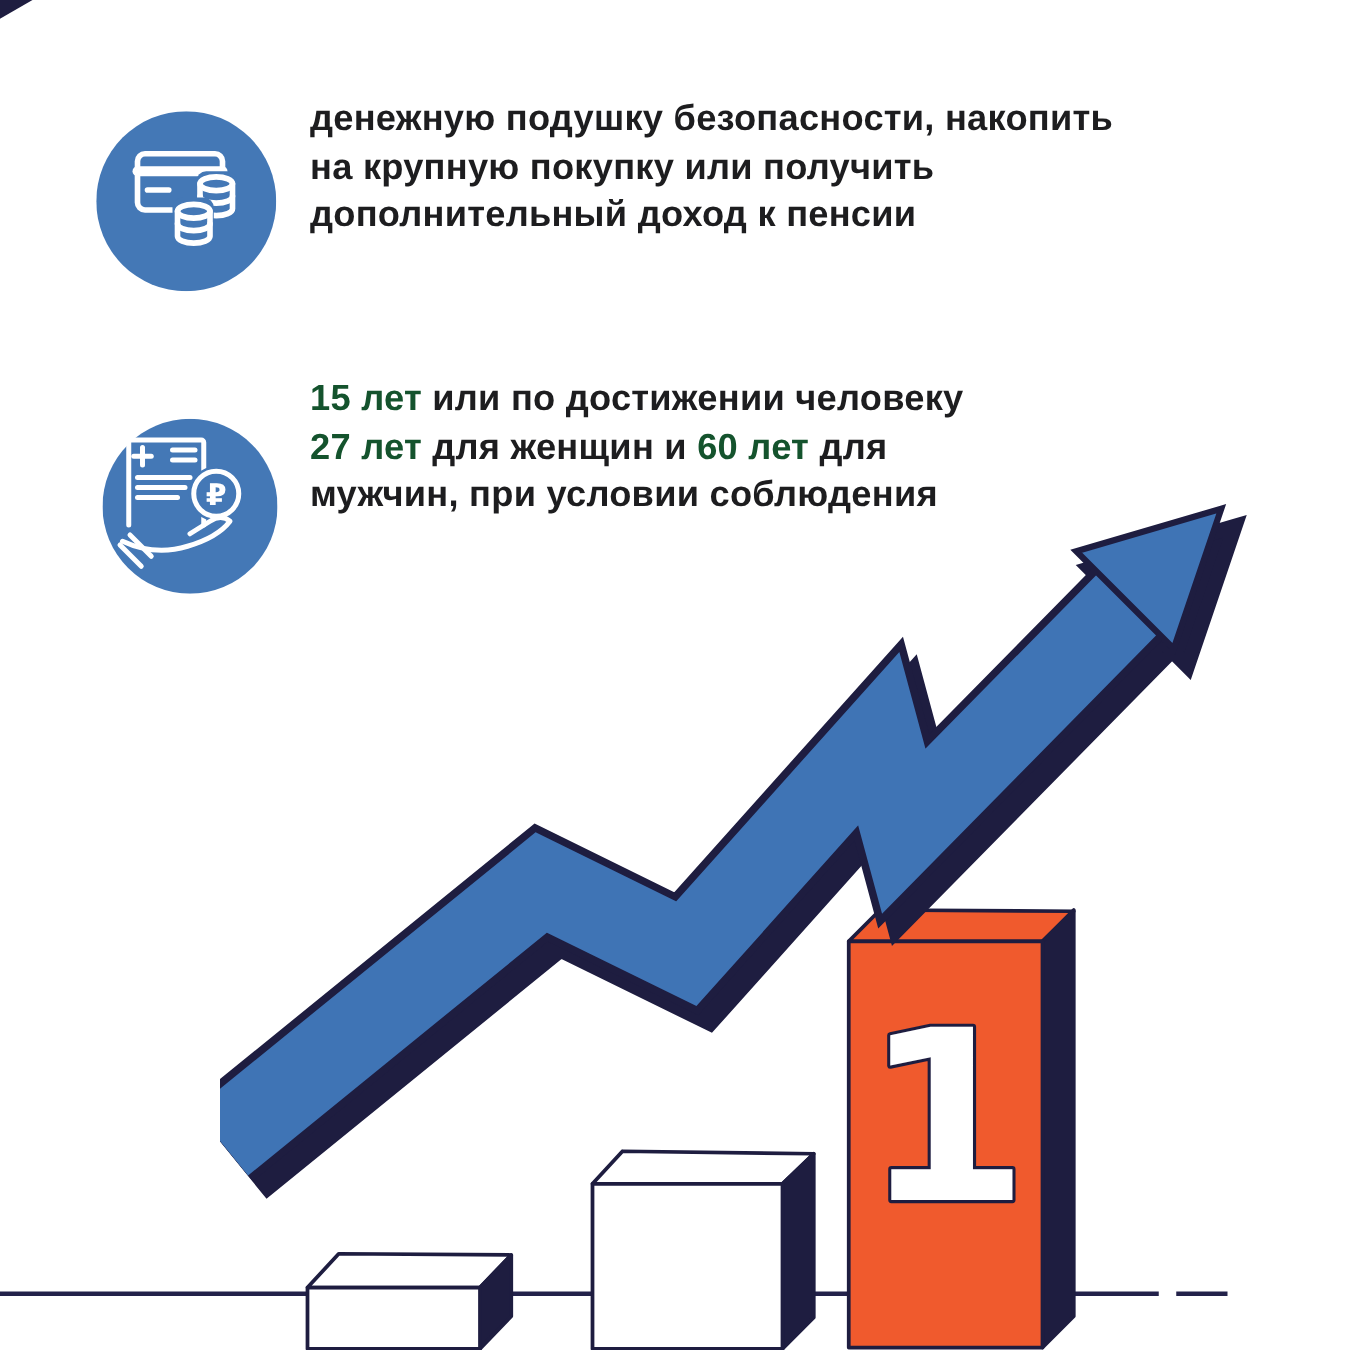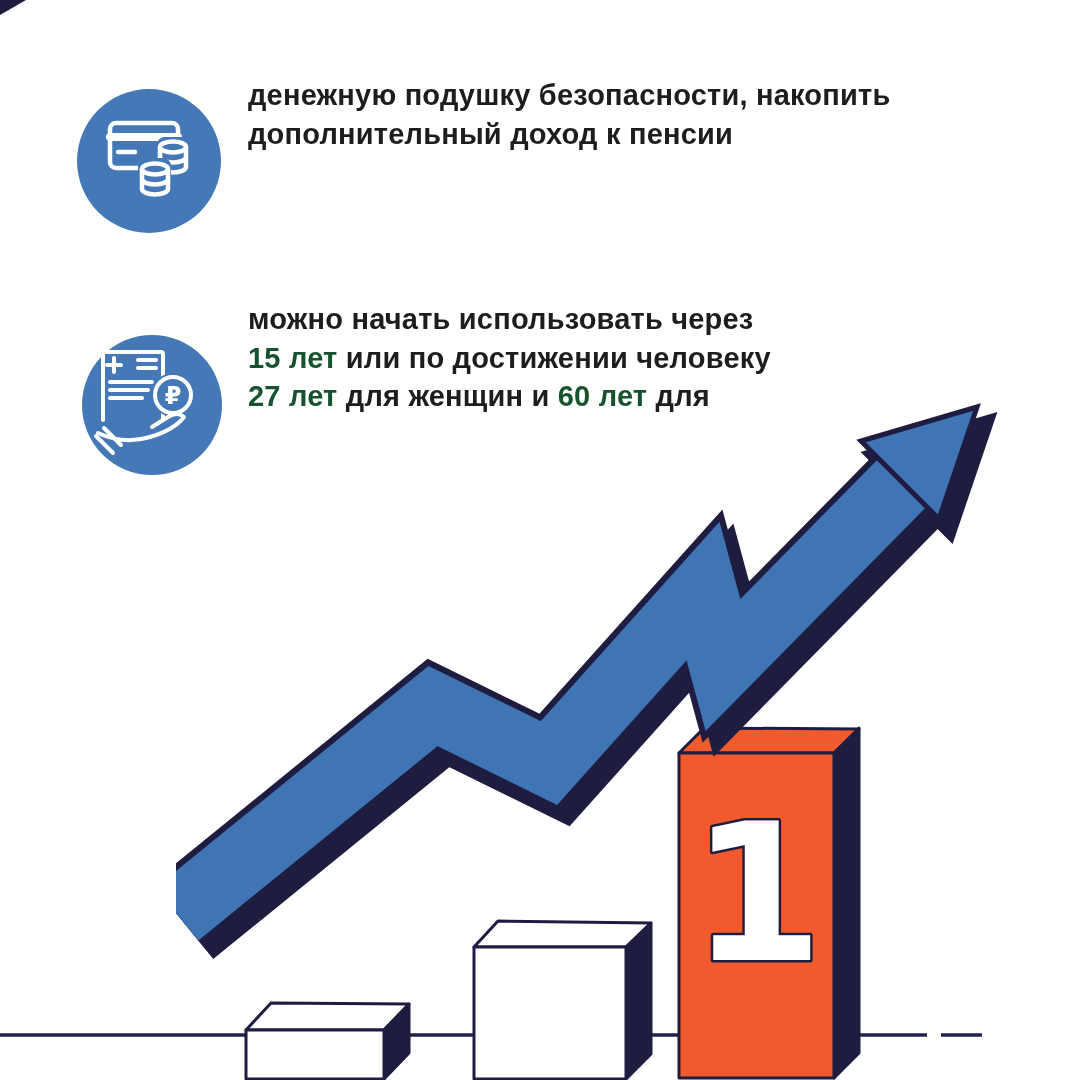--- a/index.html
+++ b/index.html
@@ -96,20 +96,21 @@
         <rect x="61" y="69" width="33" height="40" rx="8" fill="#4478b6"></rect>
         <g fill="none" stroke="#ffffff" stroke-width="4.5" stroke-linecap="round">
           <ellipse cx="78" cy="80" rx="13" ry="5.5"></ellipse>
           <path d="M65 80 V100 A13 5.5 0 0 0 91 100 V80"></path>
           <path d="M65 90 A13 5.5 0 0 0 91 90"></path>
         </g>
       </g>
     </svg>
     <div class="text-block" style="top:76px">
         <div class="line"><span>денежную подушку безопасности, накопить</span></div>
+        <div class="line"><span>на крупную покупку или получить</span></div>
         <div class="line"><span>дополнительный доход к пенсии</span></div>
       </div>
   </div>
 
   <div class="info-item">
     <svg class="icon-circle" style="left:82px;top:335px" width="140" height="140" viewBox="0 0 140 140">
       <circle cx="70" cy="70" r="70" fill="#4478b6"></circle>
       <g fill="none" stroke="#ffffff" stroke-width="4" stroke-linecap="round" stroke-linejoin="round">
 
         <path d="M21 85 V19 a2 2 0 0 1 2-2 H79 a2 2 0 0 1 2 2 V85"></path>
@@ -131,19 +132,19 @@
         <text x="91" y="69" text-anchor="middle" font-size="24" font-weight="bold" font-family="DejaVu Sans, Liberation Sans, sans-serif" fill="#ffffff">₽</text>
       </g>
 
       <g fill="none" stroke="#ffffff" stroke-width="4" stroke-linecap="round" stroke-linejoin="round">
         <path d="M16 98 Q 42 110 68 102 Q 92 95 102 82 Q 95 76 86 82 L 70 92"></path>
         <line x1="14" y1="101" x2="31" y2="118"></line>
         <line x1="22" y1="93" x2="39" y2="110"></line>
       </g>
     </svg>
     <div class="text-block" style="top:300px">
-        <div class="line"><span>можно начать использовать через</span></div>
         <div class="line"><span class="hl">15 лет</span><span> или по достижении человеку</span></div>
         <div class="line"><span class="hl">27 лет</span><span> для женщин и </span><span class="hl">60 лет</span><span> для</span></div>
+        <div class="line"><span>мужчин, при условии соблюдения</span></div>
       </div>
   </div>
 
 </div>
 
 </body></html>

